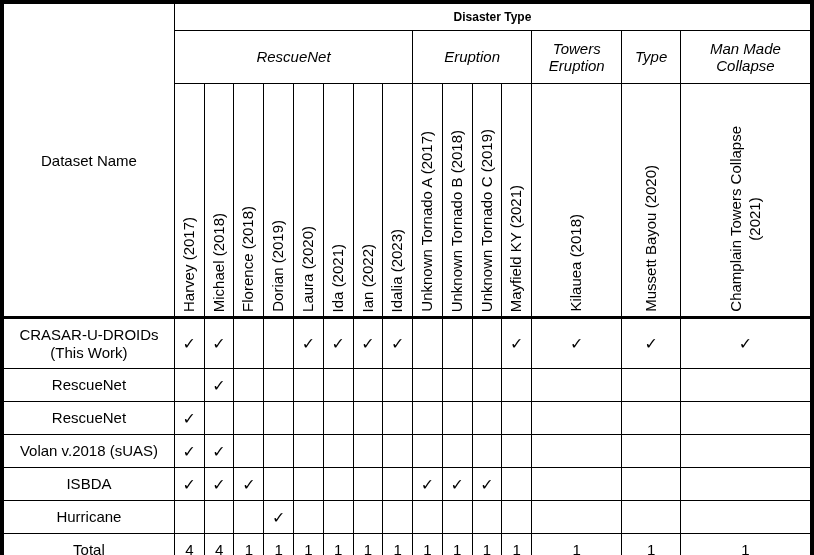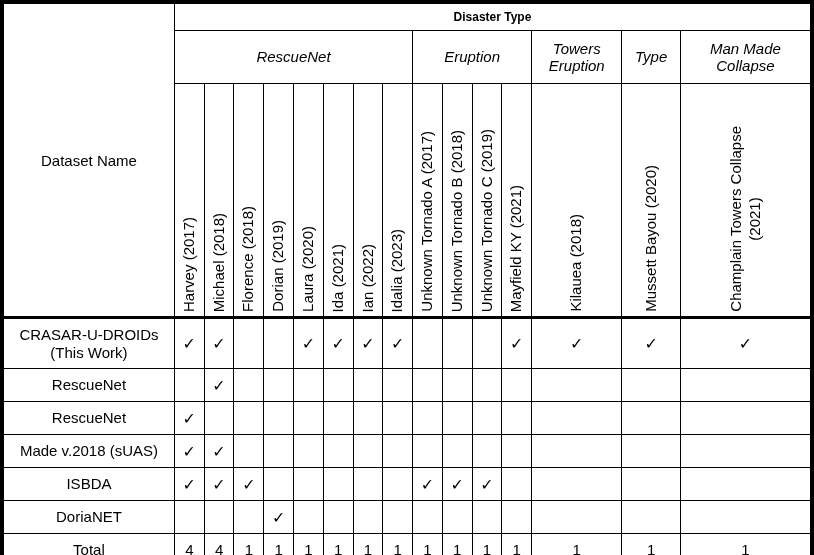--- a/index.html
+++ b/index.html
@@ -208,21 +208,21 @@
         <td class="check"></td>
         <td class="check"></td>
         <td class="check"></td>
         <td class="check"></td>
         <td class="check"></td>
         <td class="check"></td>
         <td class="check"></td>
         <td class="check"></td>
       </tr>
       <tr>
-        <td class="rname">Made v.2018 (sUAS)</td>
+        <td class="rname">Volan v.2018 (sUAS)</td>
         <td class="check">✓</td>
         <td class="check">✓</td>
         <td class="check"></td>
         <td class="check"></td>
         <td class="check"></td>
         <td class="check"></td>
         <td class="check"></td>
         <td class="check"></td>
         <td class="check"></td>
         <td class="check"></td>
@@ -244,21 +244,21 @@
         <td class="check"></td>
         <td class="check">✓</td>
         <td class="check">✓</td>
         <td class="check">✓</td>
         <td class="check"></td>
         <td class="check"></td>
         <td class="check"></td>
         <td class="check"></td>
       </tr>
       <tr>
-        <td class="rname">DoriaNET</td>
+        <td class="rname">Hurricane</td>
         <td class="check"></td>
         <td class="check"></td>
         <td class="check"></td>
         <td class="check">✓</td>
         <td class="check"></td>
         <td class="check"></td>
         <td class="check"></td>
         <td class="check"></td>
         <td class="check"></td>
         <td class="check"></td>

